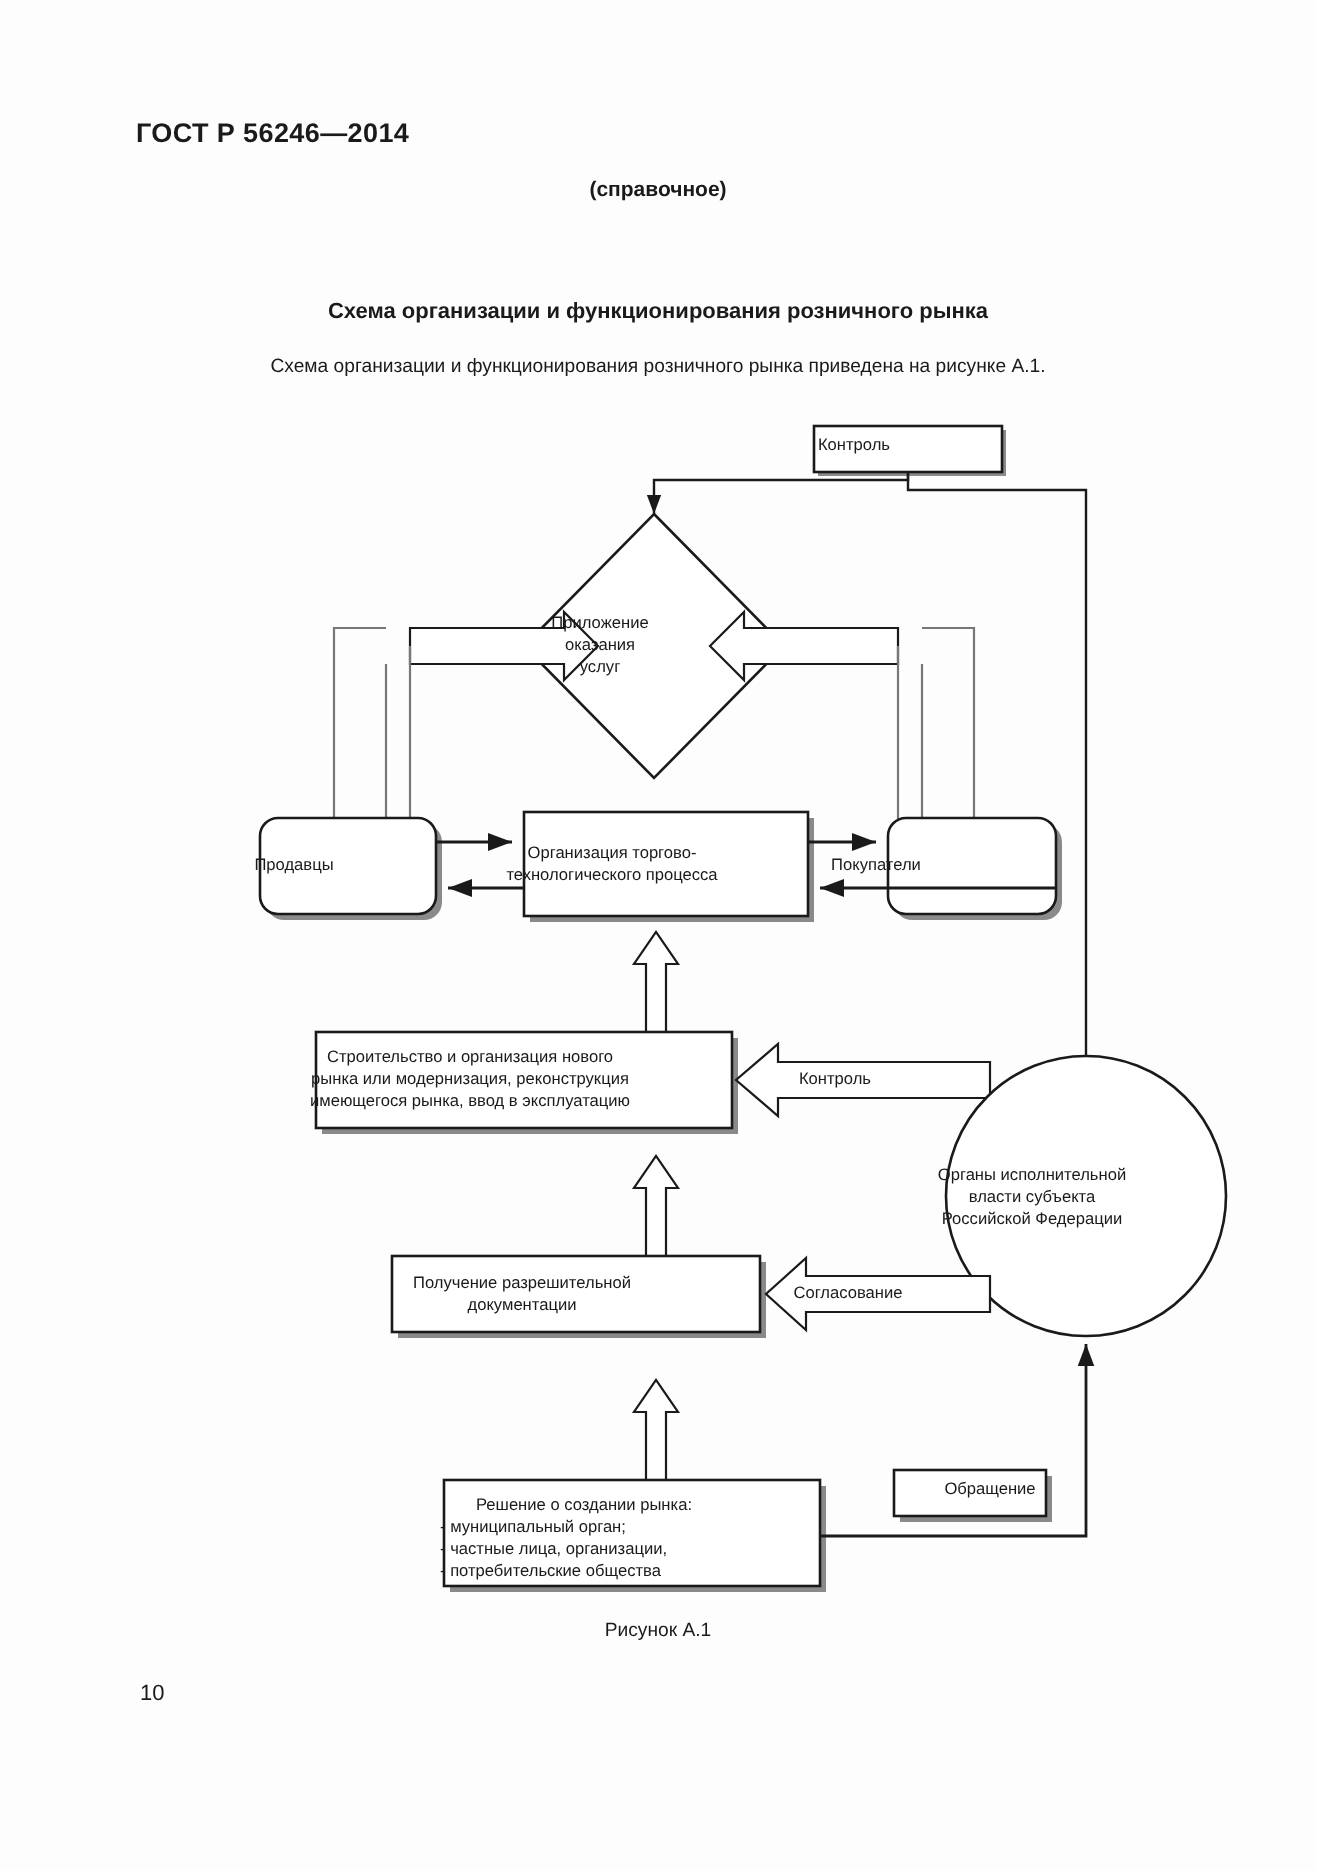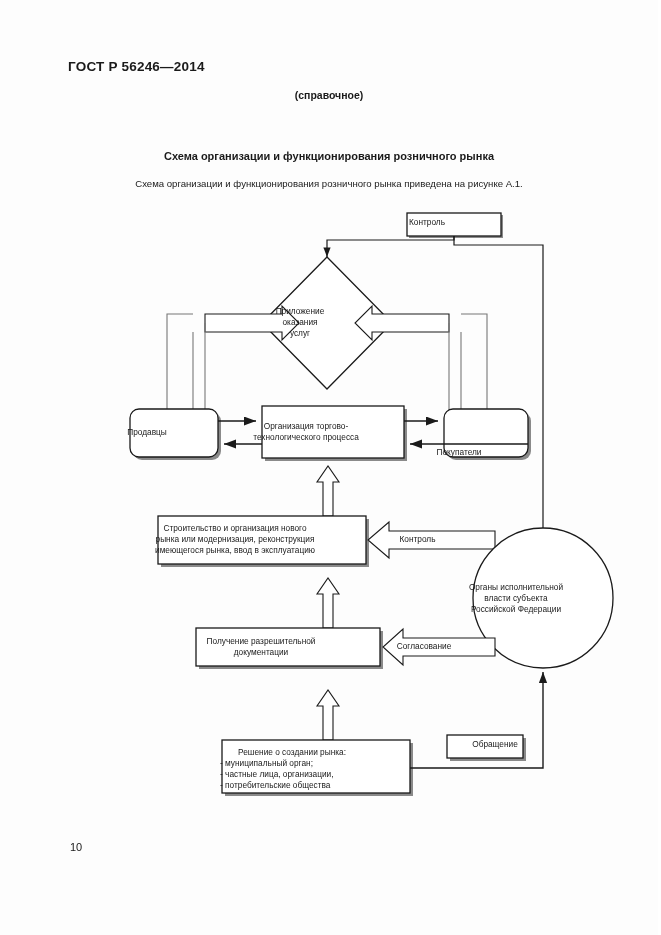--- a/index.html
+++ b/index.html
@@ -192,21 +192,21 @@
 
     <div class="node-label" style="left:103px; top:237px; width:88px;">
       <span>Продавцы</span>
     </div>
 
     <div class="node-label" style="left:235px; top:231px; width:142px;">
       <div>Организация торгово-</div>
       <div>технологического процесса</div>
     </div>
 
-    <div class="node-label" style="left:417px; top:237px; width:84px;margin-top:20px;">
+    <div class="node-label" style="left:396px; top:237px; width:84px;">
       <span>Покупатели</span>
     </div>
 
     <div class="node-label" style="left:133px; top:333px; width:204px;">
       <div>Строительство и организация нового</div>
       <div>рынка или модернизация, реконструкция</div>
       <div>имеющегося рынка, ввод в эксплуатацию</div>
     </div>
 
     <div class="node-label" style="left:370px; top:344px; width:95px;">
@@ -233,15 +233,16 @@
       <div style="padding-left:14px;">- муниципальный орган;</div>
       <div style="padding-left:14px;">- частные лица, организации,</div>
       <div style="padding-left:14px;">- потребительские общества</div>
     </div>
 
     <div class="node-label" style="left:420px; top:549px; width:76px;margin-left:37px;">
       <span>Обращение</span>
     </div>
   </div>
 
+  <div class="fig-caption">Рисунок А.1</div>
   <div class="page-number">10</div>
 
 </div>
 
 </body></html>

